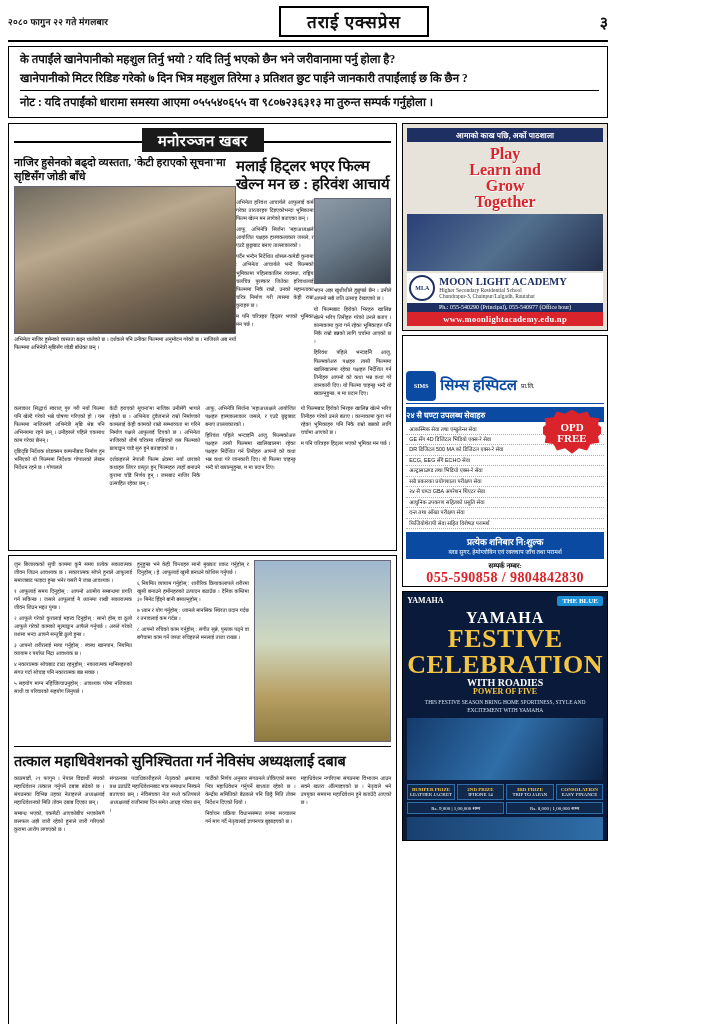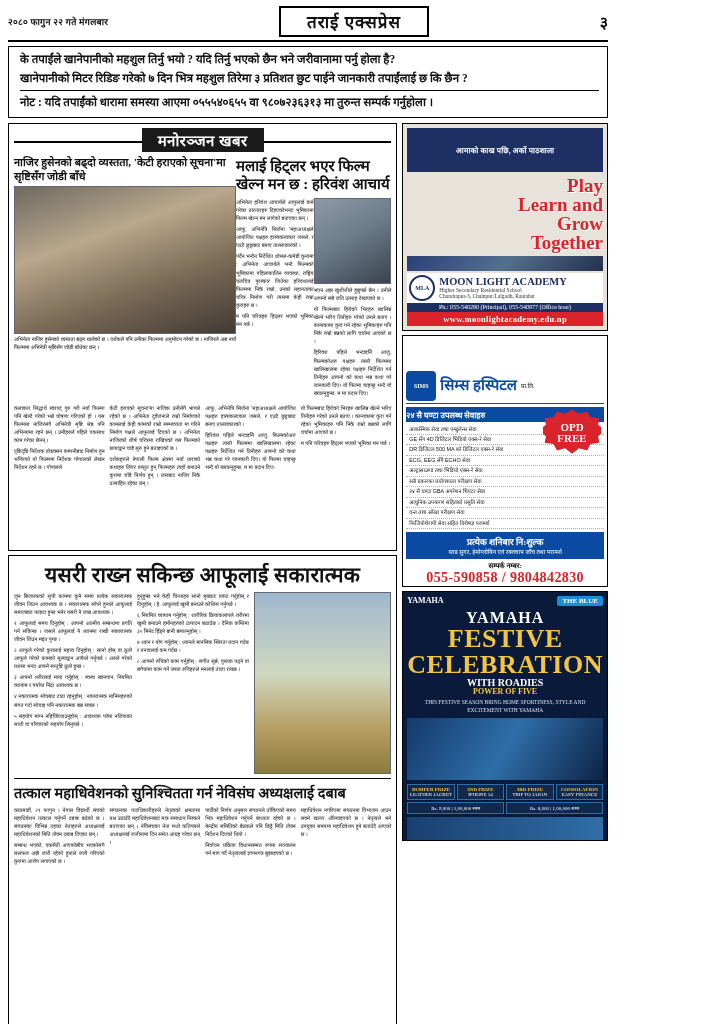--- a/index.html
+++ b/index.html
@@ -82,25 +82,25 @@
              font-family:"Liberation Sans", sans-serif; }
 
   
   .ad { border:1.5px solid #000; overflow:hidden; position:relative; }
 
   .ad-play {
     height:208px; background:#e8e3da; padding:4px; display:flex; flex-direction:column;
   }
   .ad-play .top-strip {
     background:#1e2f63; color:#fff; font-size:7.5px; font-weight:bold;
-    text-align:center; padding:17px 0; letter-spacing:.2px;
+    text-align:center; padding:2px 0; letter-spacing:.2px;
   }
   .ad-play .play-title {
-    color:#d8242a; font-weight:bold; text-align:right; line-height:1.0;
-    font-size:19px; margin:4px 0 2px 0; text-shadow:1px 1px 0 #fff;
+    color:#d8242a; font-weight:bold; text-align:center; line-height:1.0;
+    font-size:16px; margin:4px 0 2px 0; text-shadow:1px 1px 0 #fff;
   }
   .ad-play .play-title span { display:block; }
   .ad-play .kids {
     flex:1; margin:2px 0; background:linear-gradient(135deg,#2a3f77 0%,#54708f 50%,#23304e 100%);
     position:relative;
   }
   .ad-play .school-row { display:flex; align-items:center; gap:4px; background:#fff; padding:2px; }
   .ad-play .logo-circ {
     width:26px; height:26px; border-radius:50%; border:2px solid #1e2f63;
     display:flex; align-items:center; justify-content:center; font-size:6px; color:#1e2f63;
@@ -227,21 +227,20 @@
           </div>
           <div class="colbox body-text">
             <p>यो फिल्मबाट हिरोको भिरहरु खालिन्न खेल्ने भरिए तिनीहरु गरेको उनले बताए । कान्यकामा कुरा गर्न रहेका भूमिकाहरु पनि निकै राम्रो बन्नको लागि चर्चामा आएको छ ।</p>
             <p>म पनि चरित्रहरु हिट्लर भएको भूमिका मन पर्छ ।</p>
           </div>
         </div>
       </div>
 
       <div class="sec" style="flex:1;">
 
-        <div class="headline big">यसरी राख्न सकिन्छ आफूलाई सकारात्मक</div>
 
         <div class="health-grid">
           <div class="colbox body-text" style="flex:0 0 118px;">
             <p>जुन बिजारकको सुची काममा कुनै समय प्रत्येक सकारात्मक जीवन जिउन आवश्यक छ । सकारात्मक सोच्ने हुनाले आफूलाई समाजबाट फाइदा हुन्छ भनेर यसरी नै जान्न आवश्यक ।</p>
             <p>१ आफूलाई समय दिनुहोस् : आफ्नो आत्मीय सम्बन्धमा प्रगति गर्न सकिन्छ । जसले आफूलाई नै ध्यानमा राखी सकारात्मक जीवन जिउन मद्दत पुग्छ ।</p>
             <p>२ आफूले गरेको कुरालाई महत्त्व दिनुहोस् : सानो होस् वा ठूलो आफूले गरेको कामको मूल्याङ्कन आफैले गर्नुपर्छ । अरुले गरेको प्रशंसा भन्दा आफ्नै सन्तुष्टि ठूलो हुन्छ ।</p>
             <p>३ आफ्नो शरीरलाई माया गर्नुहोस् : स्वस्थ खानपान, नियमित व्यायाम र पर्याप्त निद्रा आवश्यक छ ।</p>
             <p>४ नकारात्मक सोचबाट टाढा रहनुहोस् : नकारात्मक मानिसहरुको संगत गर्दा सोचाइ पनि नकारात्मक बन्न सक्छ ।</p>
             <p>५ सहयोग माग्न नहिच्किचाउनुहोस् : आवश्यक परेमा नजिकका साथी वा परिवारको सहयोग लिनुपर्छ ।</p>
           </div>

